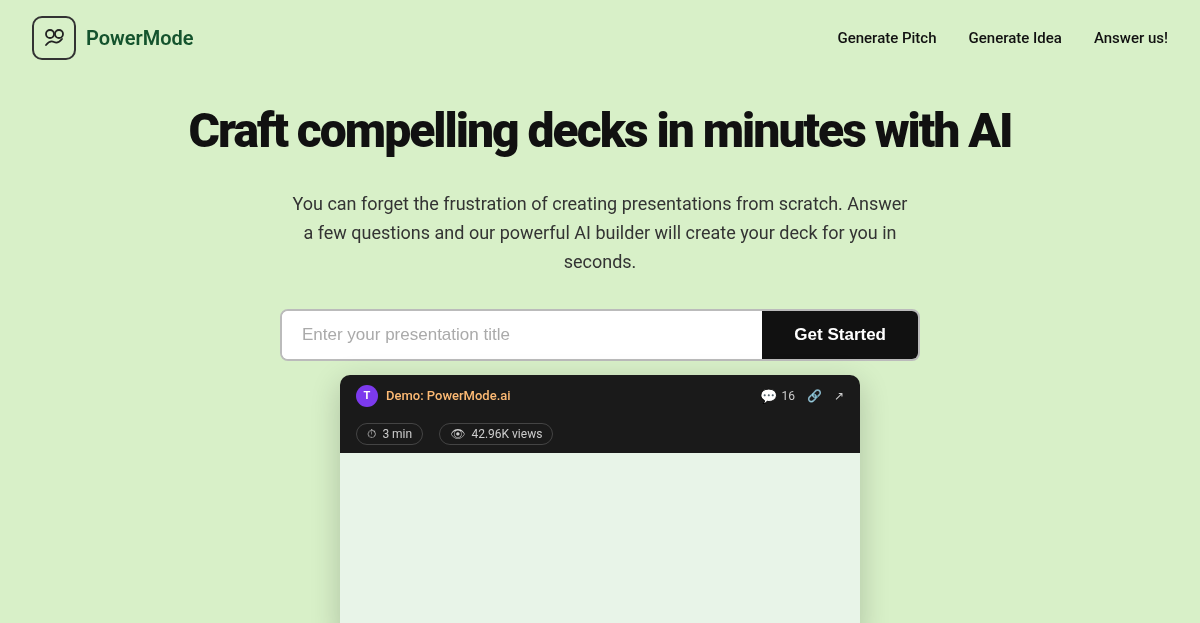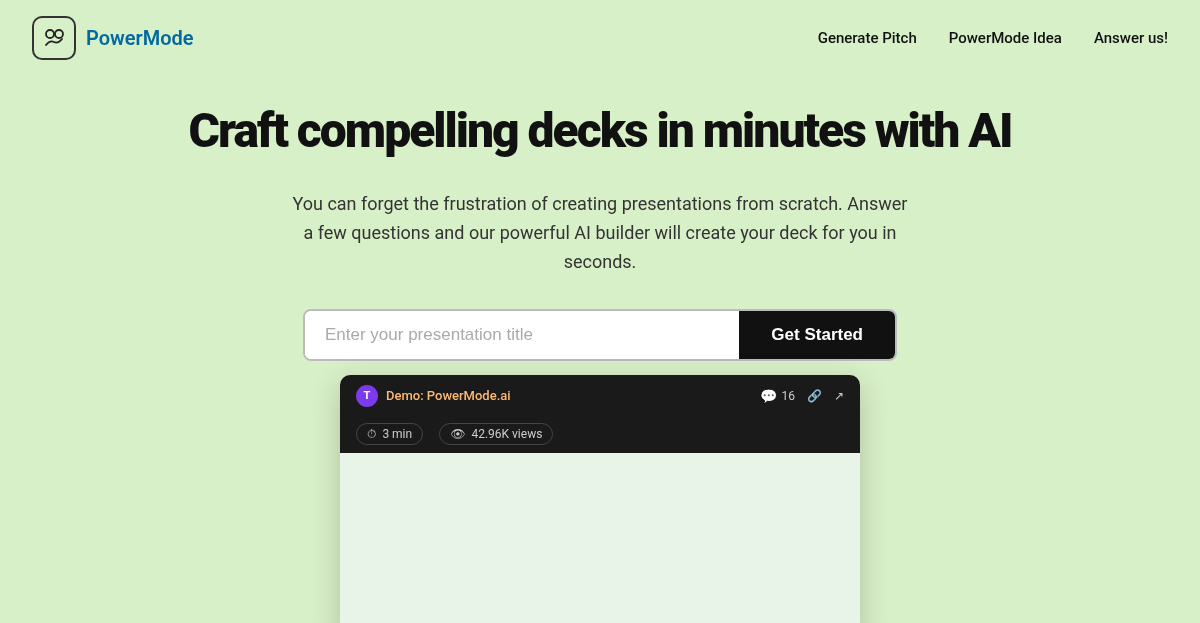--- a/index.html
+++ b/index.html
@@ -41,21 +41,21 @@
     }
 
     .logo-icon svg {
       width: 26px;
       height: 26px;
     }
 
     .logo-text {
       font-size: 20px;
       font-weight: 600;
-      color: #0369a1;
+      color: #14532d;
     }
 
     .navbar-links {
       display: flex;
       align-items: flex-end;
       gap: 32px;
     }
 
     .navbar-link {
       font-size: 15px;
@@ -88,21 +88,21 @@
       color: #333;
       line-height: 1.6;
       max-width: 620px;
       margin-bottom: 32px;
     }
 
     
     .search-container {
       display: flex;
       align-items: center;
-      width: 594px;
+      width: 640px;
       border-radius: 8px;
       overflow: hidden;
       border: 2px solid #bbb;
       background: white;
       margin-bottom: 14px;
     }
 
     .search-input {
       flex: 1;
       padding: 14px 20px;
@@ -234,21 +234,21 @@
       <svg viewBox="0 0 26 26" fill="none" xmlns="http://www.w3.org/2000/svg">
         <circle cx="9" cy="9" r="4" stroke="#222" stroke-width="1.8"></circle>
         <circle cx="18" cy="9" r="4" stroke="#222" stroke-width="1.8"></circle>
         <path d="M5 20 Q9 15 13 17 Q17 19 21 14" stroke="#222" stroke-width="1.8" fill="none" stroke-linecap="round"></path>
       </svg>
     </div>
     <span class="logo-text">PowerMode</span>
   </div>
   <div class="navbar-links">
     <a class="navbar-link">Generate Pitch</a>
-    <a class="navbar-link">PowerMode Idea</a>
+    <a class="navbar-link">Generate Idea</a>
     <a class="navbar-link">Answer us!</a>
   </div>
 </nav>
 
 <section class="hero">
   <h1 class="hero-title">Craft compelling decks in minutes with AI</h1>
   <p class="hero-subtitle">You can forget the frustration of creating presentations from scratch. Answer a few questions and our powerful AI builder will create your deck for you in seconds.</p>
 
   <div class="search-container">
     <input class="search-input" type="text" placeholder="Enter your presentation title" style="">

